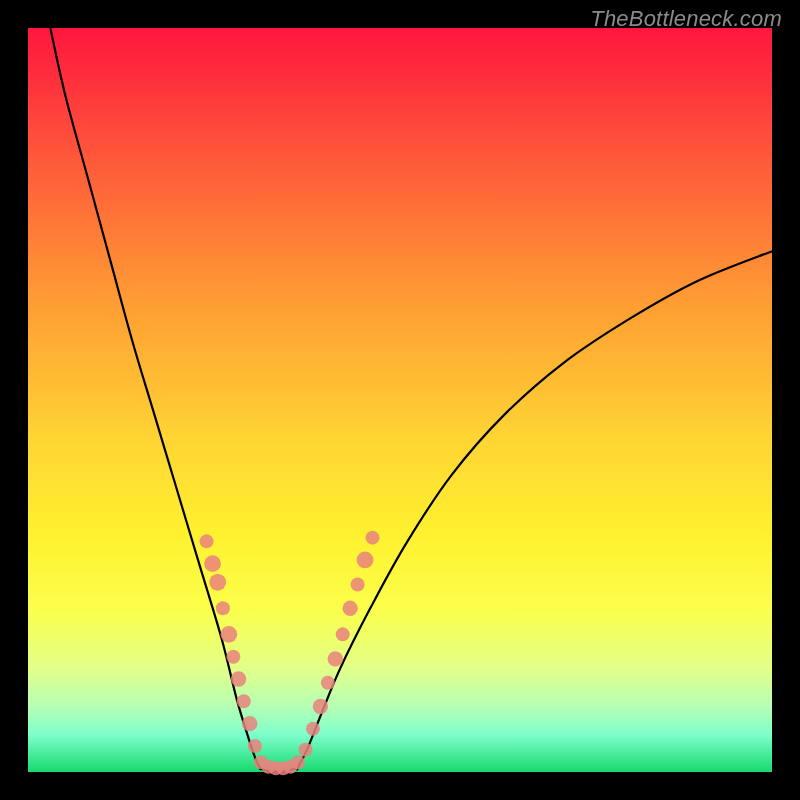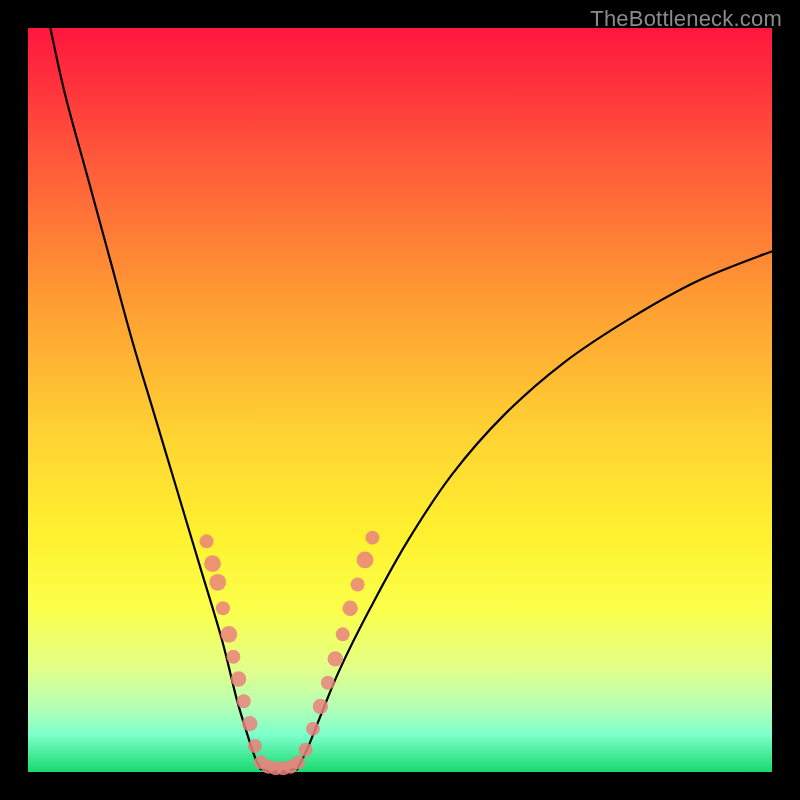--- a/index.html
+++ b/index.html
@@ -32,20 +32,21 @@
   }
   .watermark {
     position: absolute;
     top: 6px;
     right: 18px;
     color: #8a8a8a;
     font-size: 22px;
     letter-spacing: 0.2px;
     font-weight: 500;
     user-select: none;
+    font-style: italic;
   }
   svg.overlay {
     position: absolute;
     left: 28px;
     top: 28px;
     width: 744px;
     height: 744px;
     overflow: visible;
   }
   .curve {

